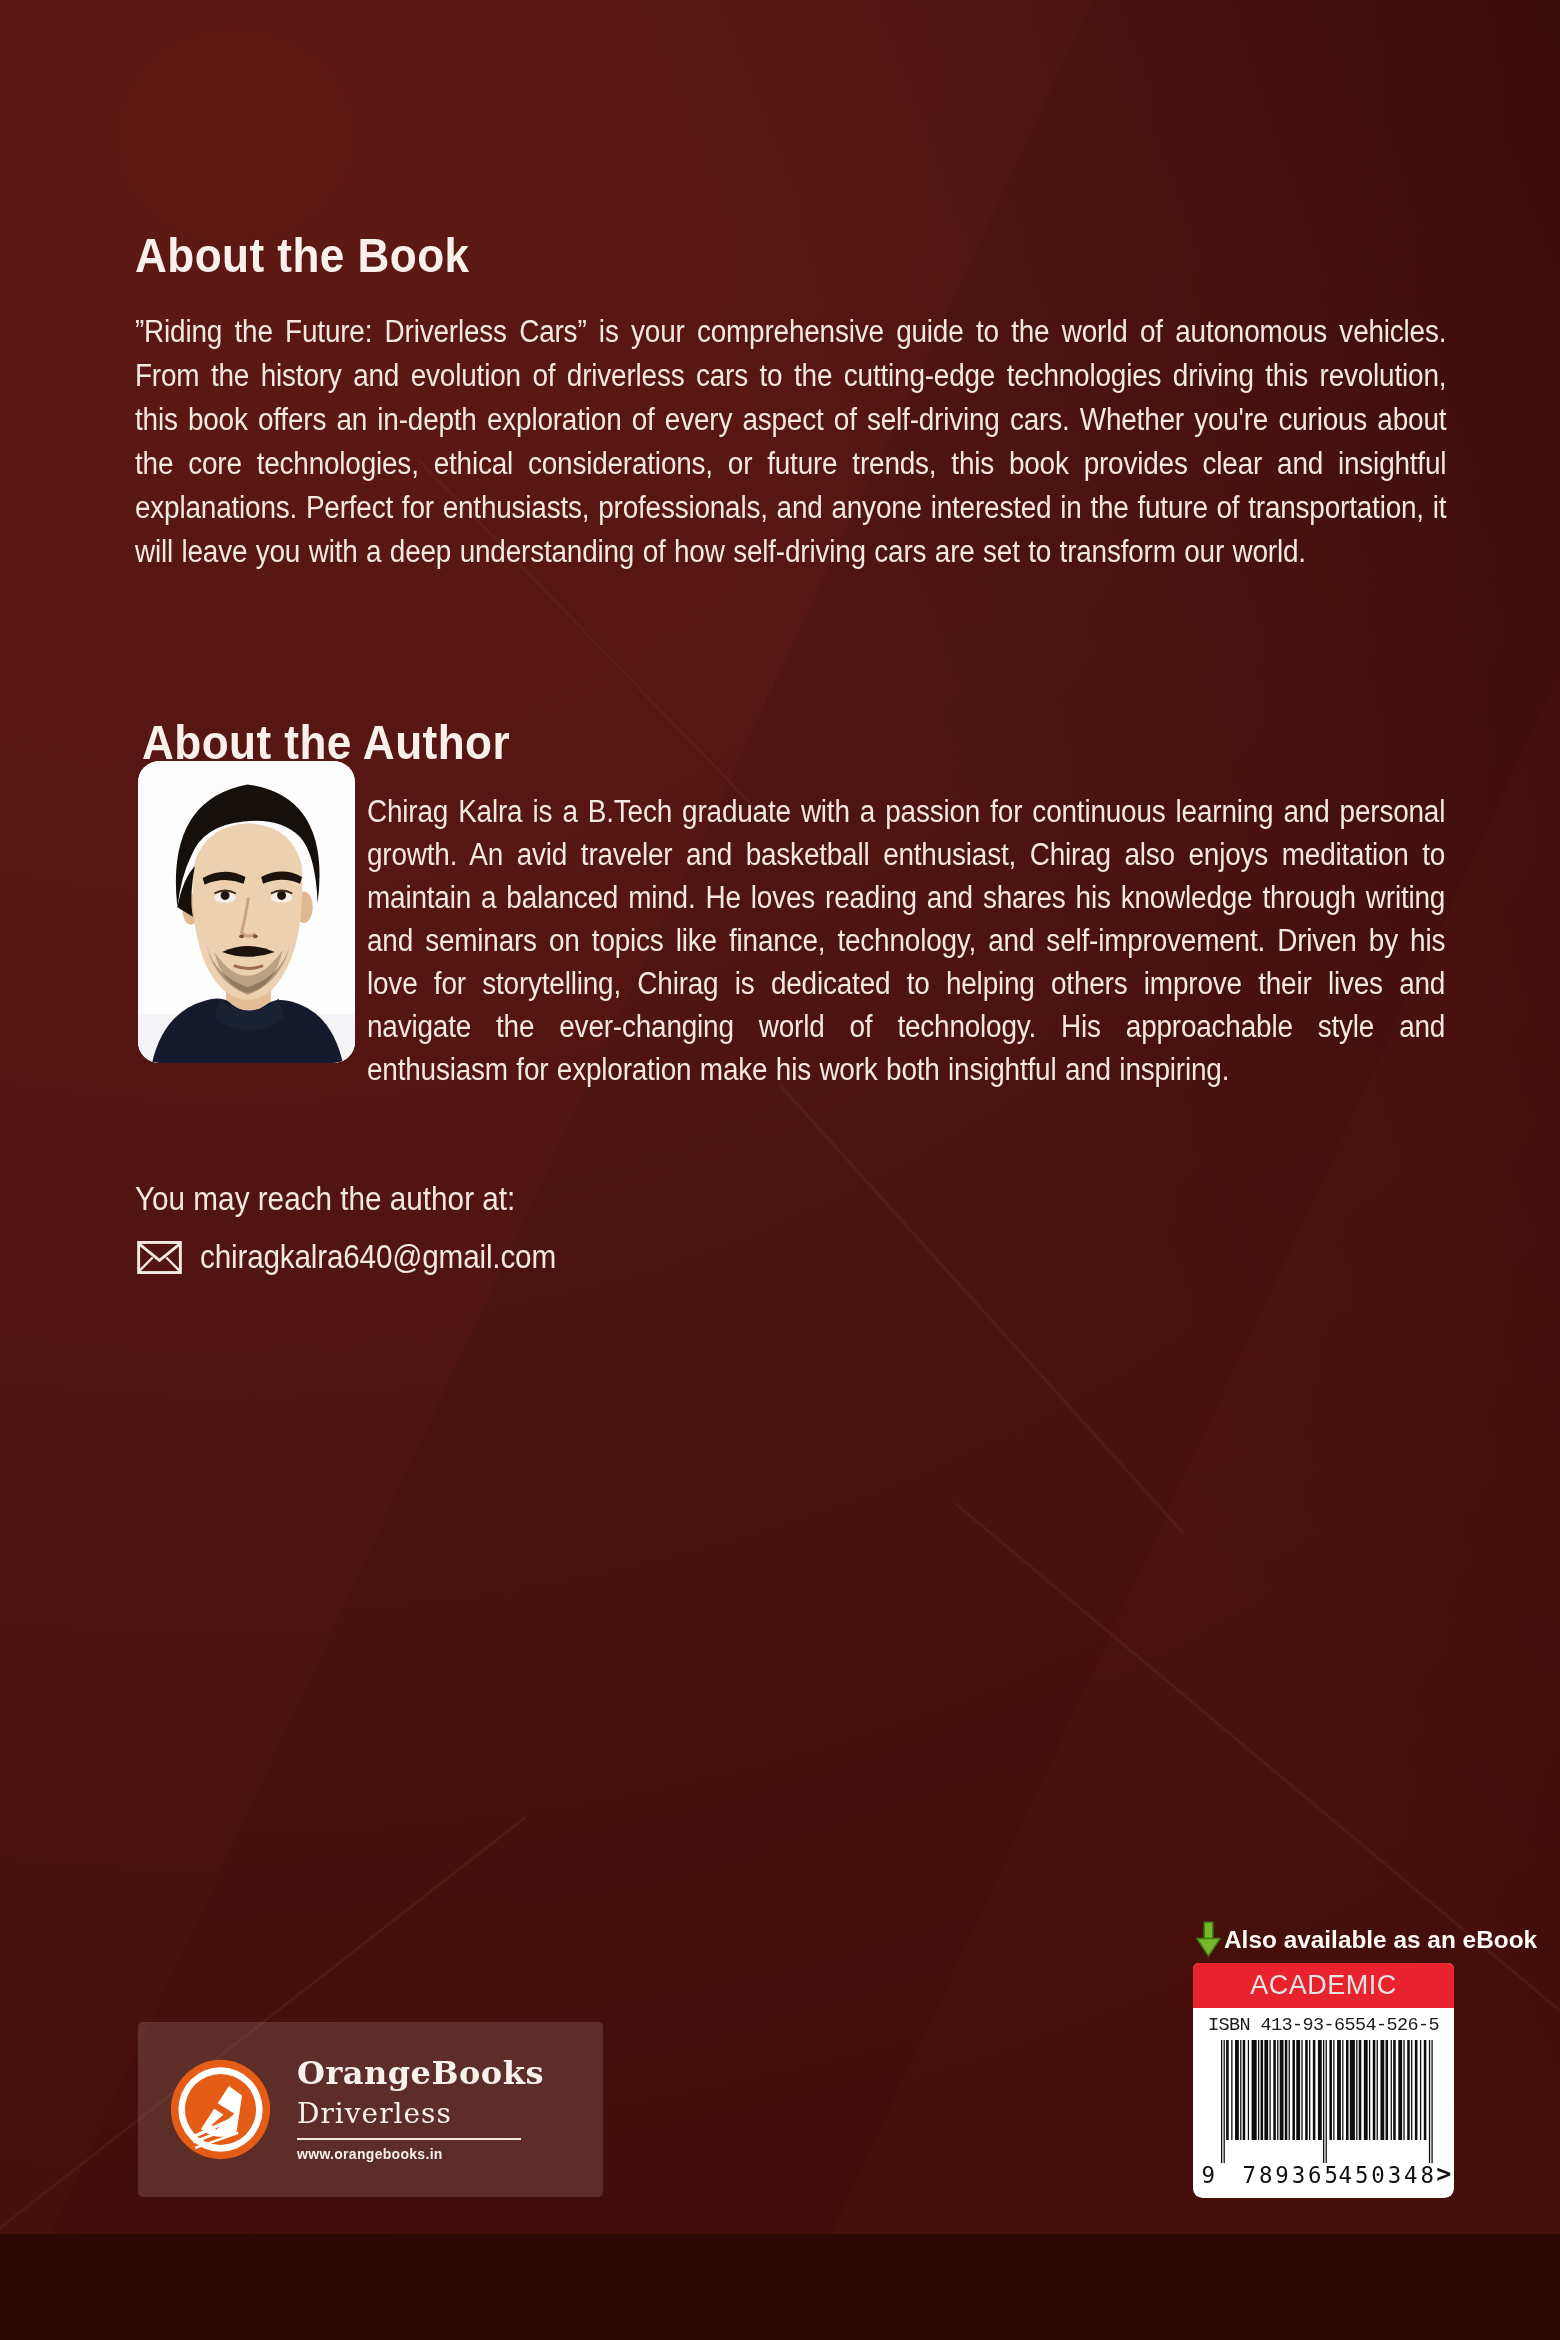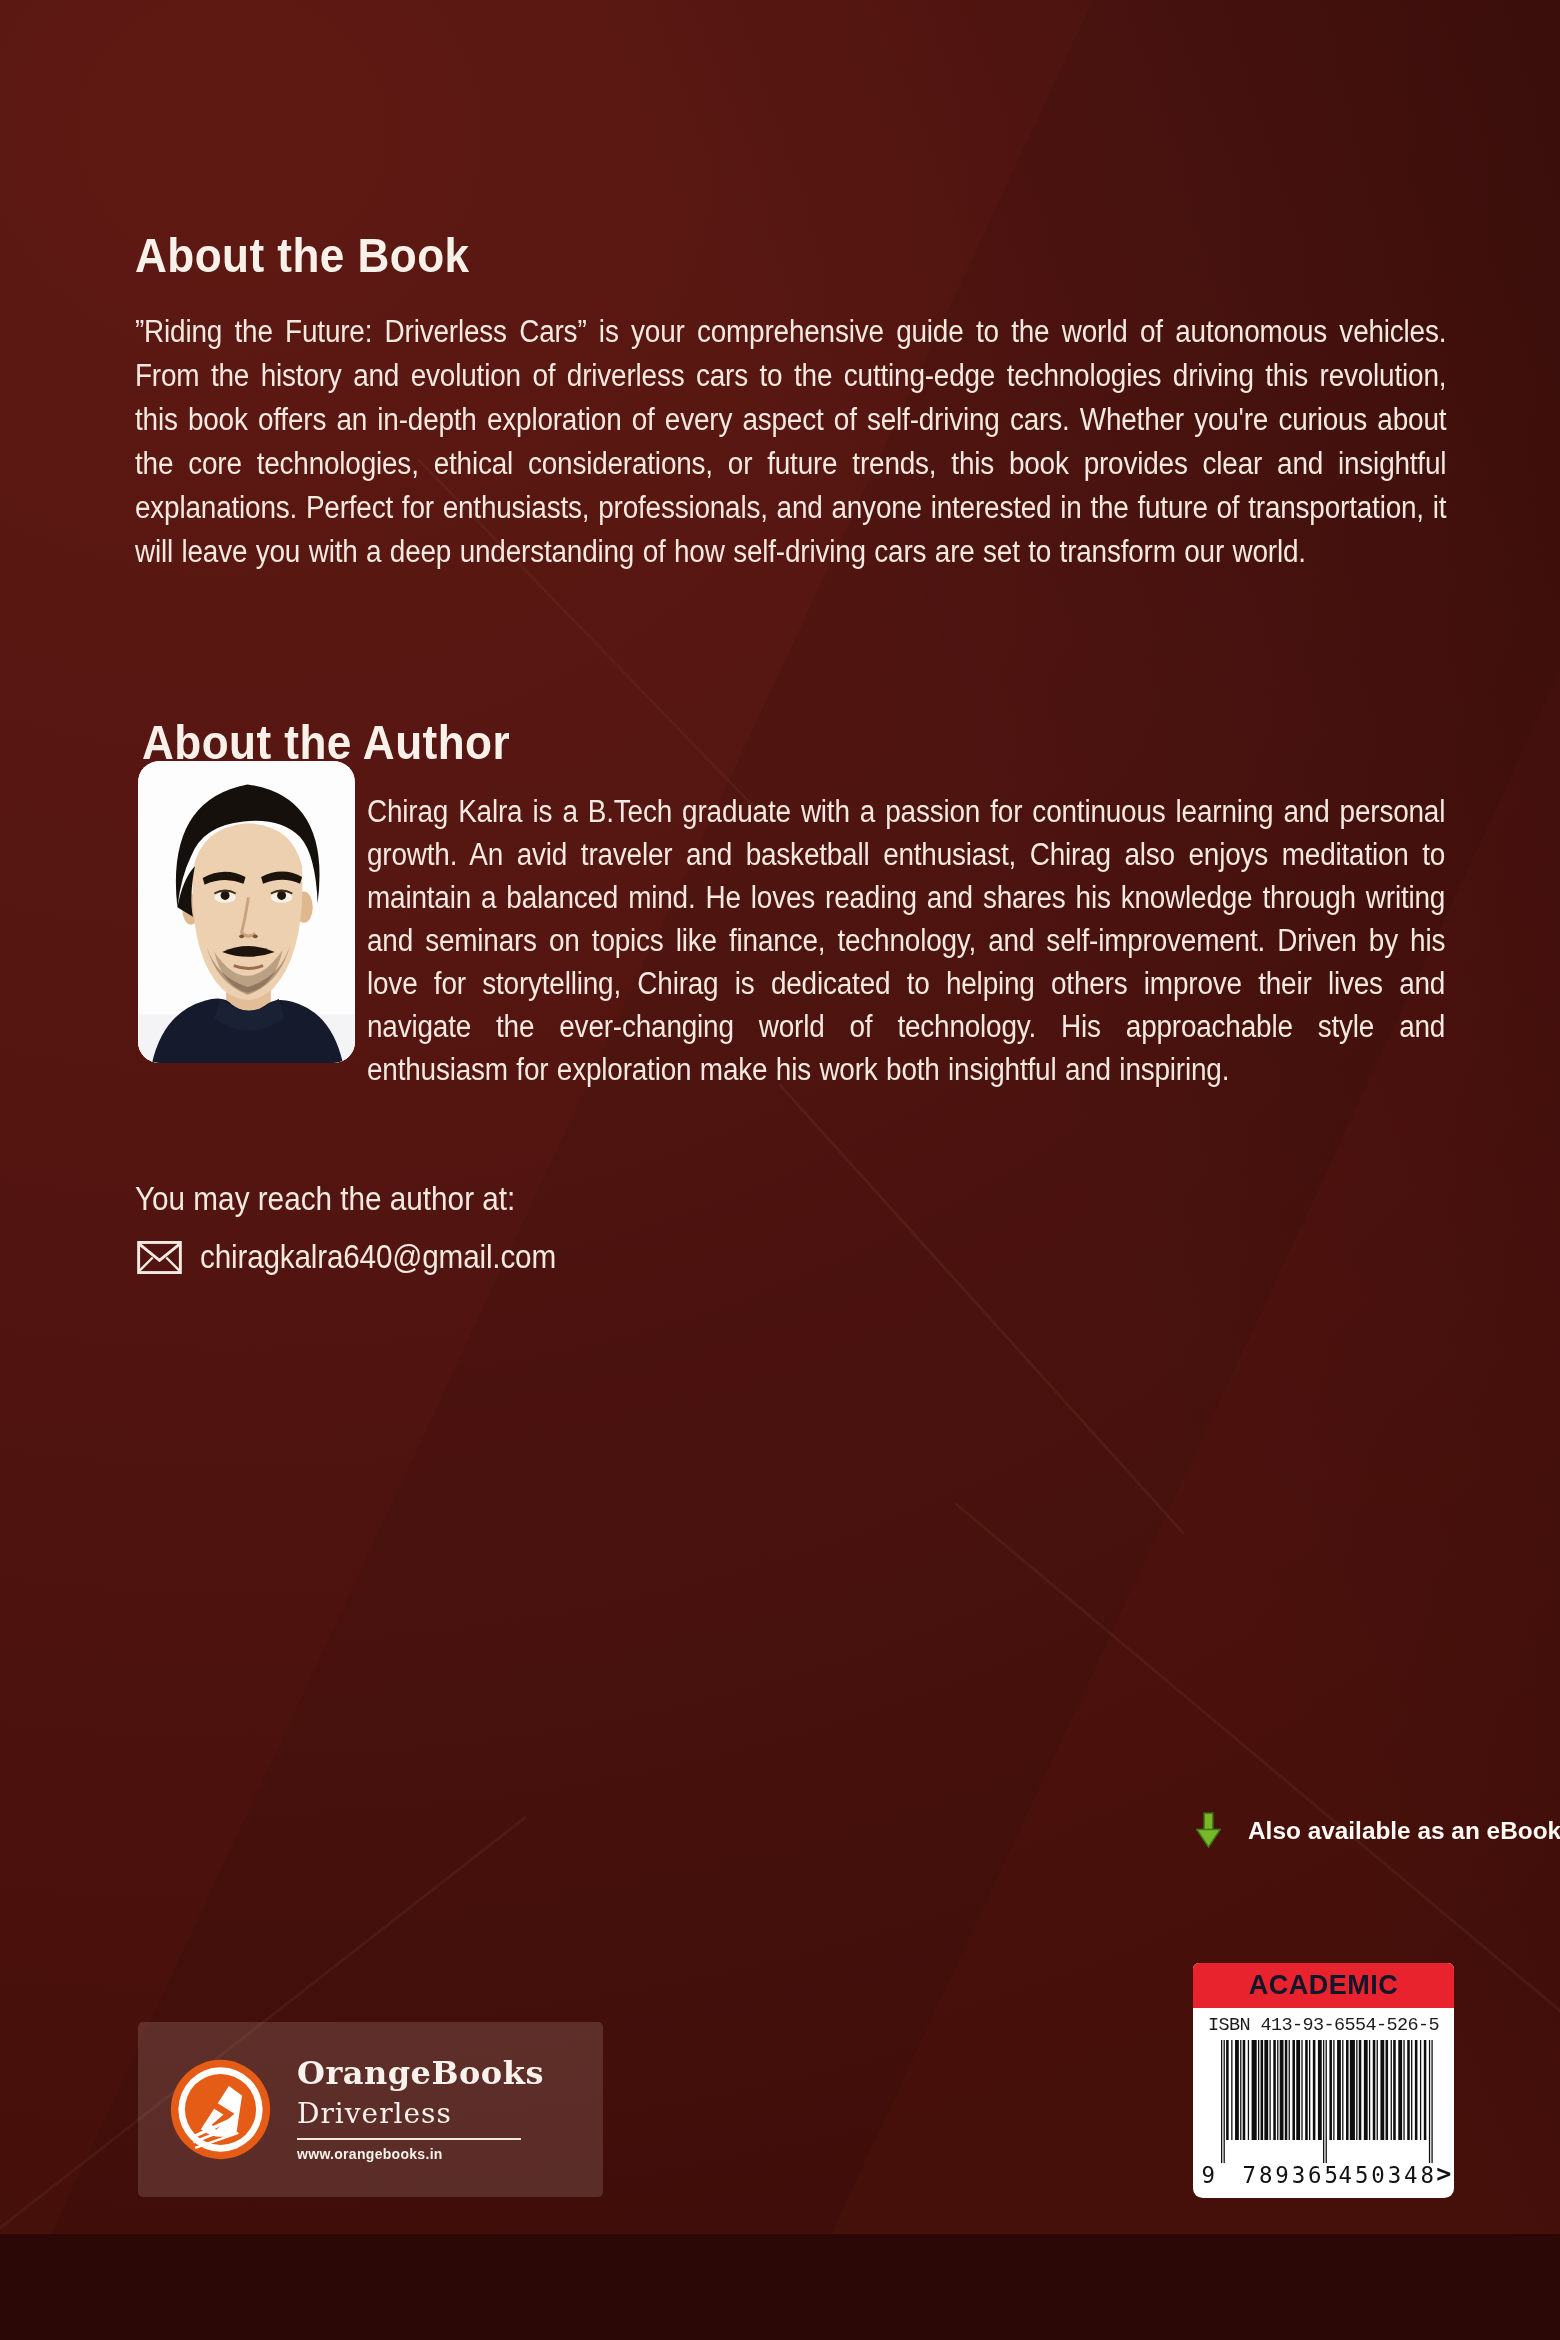--- a/index.html
+++ b/index.html
@@ -58,31 +58,31 @@
     display:flex;align-items:center;
   }
   .logo-circle{width:103px;height:103px;margin-left:31px;flex:0 0 auto;}
   .logo-text{margin-left:25px;color:#f7f2ec;}
   .logo-name{font-family:"DejaVu Serif",serif;font-weight:700;font-size:32px;line-height:1.05;letter-spacing:0.5px;}
   .logo-sub{font-family:"DejaVu Serif",serif;font-weight:400;font-size:28px;margin-top:5.9px;letter-spacing:1px;}
   .logo-rule{height:2px;background:#f1e7df;width:224px;margin:7.8px 0 5.9px;}
   .logo-site{font-weight:700;font-size:14px;letter-spacing:0.3px;}
 
   
-  .ebook-row{position:absolute;left:1196px;top:1812px;display:flex;align-items:center;gap:27px;}
+  .ebook-row{position:absolute;left:1196px;top:1921px;display:flex;align-items:center;gap:3px;}
   #ebook-notice{font-weight:700;font-size:24.4px;color:#fdfbf8;white-space:nowrap;}
   .barcode-box{
     position:absolute;left:1193px;top:1963px;width:261px;height:235px;
     background:#ffffff;border-radius:5.9px 5.9px 9.8px 9.8px;overflow:hidden;
     display:flex;flex-direction:column;align-items:center;
   }
   .category-band{
     width:100%;height:45px;background:#e8232e;
     display:flex;align-items:center;justify-content:center;
-    color:#0f172a;font-weight:700;font-size:27px;letter-spacing:0.5px;
+    color:#e5e5e5;font-weight:400;font-size:27px;letter-spacing:0.5px;
   }
   .isbn-line{
     margin-top:6.8px;font-family:"Liberation Mono",monospace;
     font-size:18.5px;letter-spacing:-0.6px;color:#1c1c1c;white-space:nowrap;
   }
   .barcode-area{position:relative;width:244px;height:154px;margin-top:3.9px;}
   .barcode-area svg{position:absolute;left:19.5px;top:0;width:213px;height:125px;fill:#0e0e0e;}
   .bc-digit{position:absolute;font-family:"DejaVu Sans Mono",monospace;font-size:22.4px;color:#111;bottom:5.9px;letter-spacing:2.9px;}
   .bc-9{left:0;}
   .bc-g1{left:41px;}

